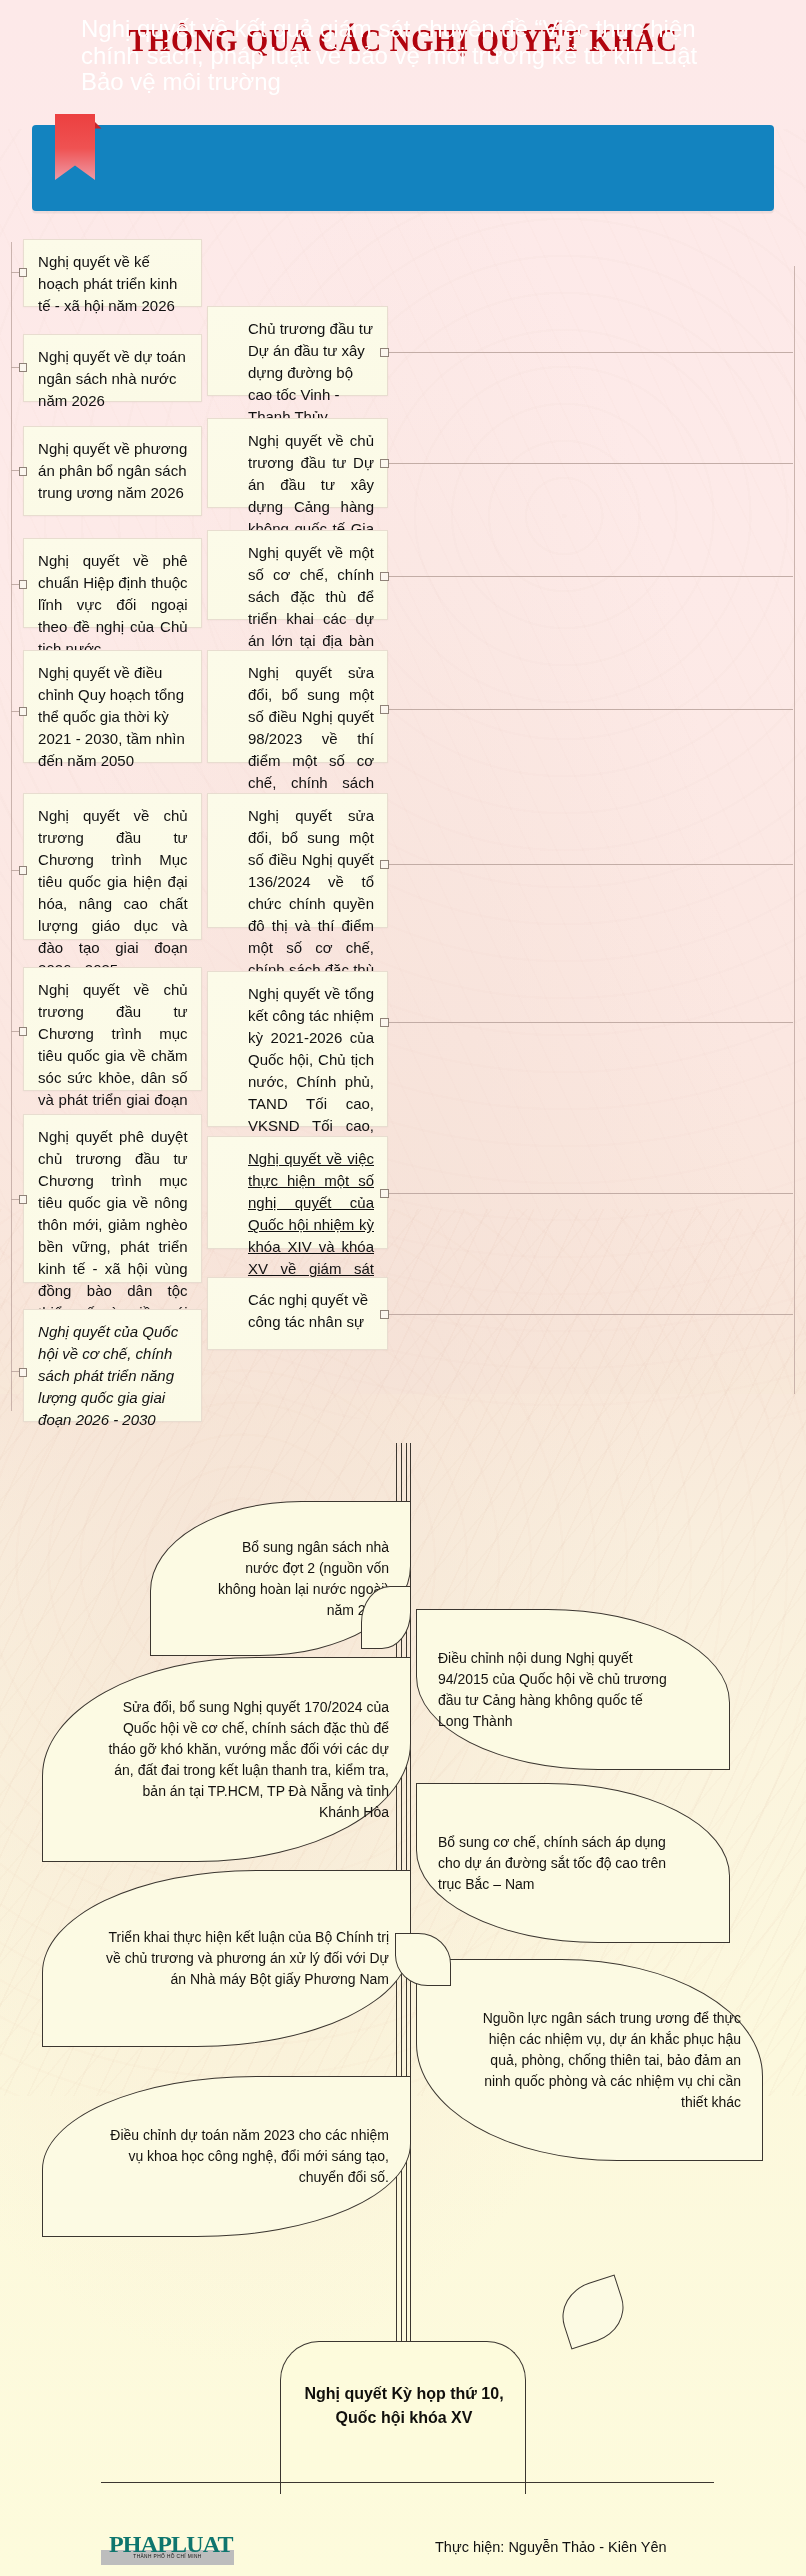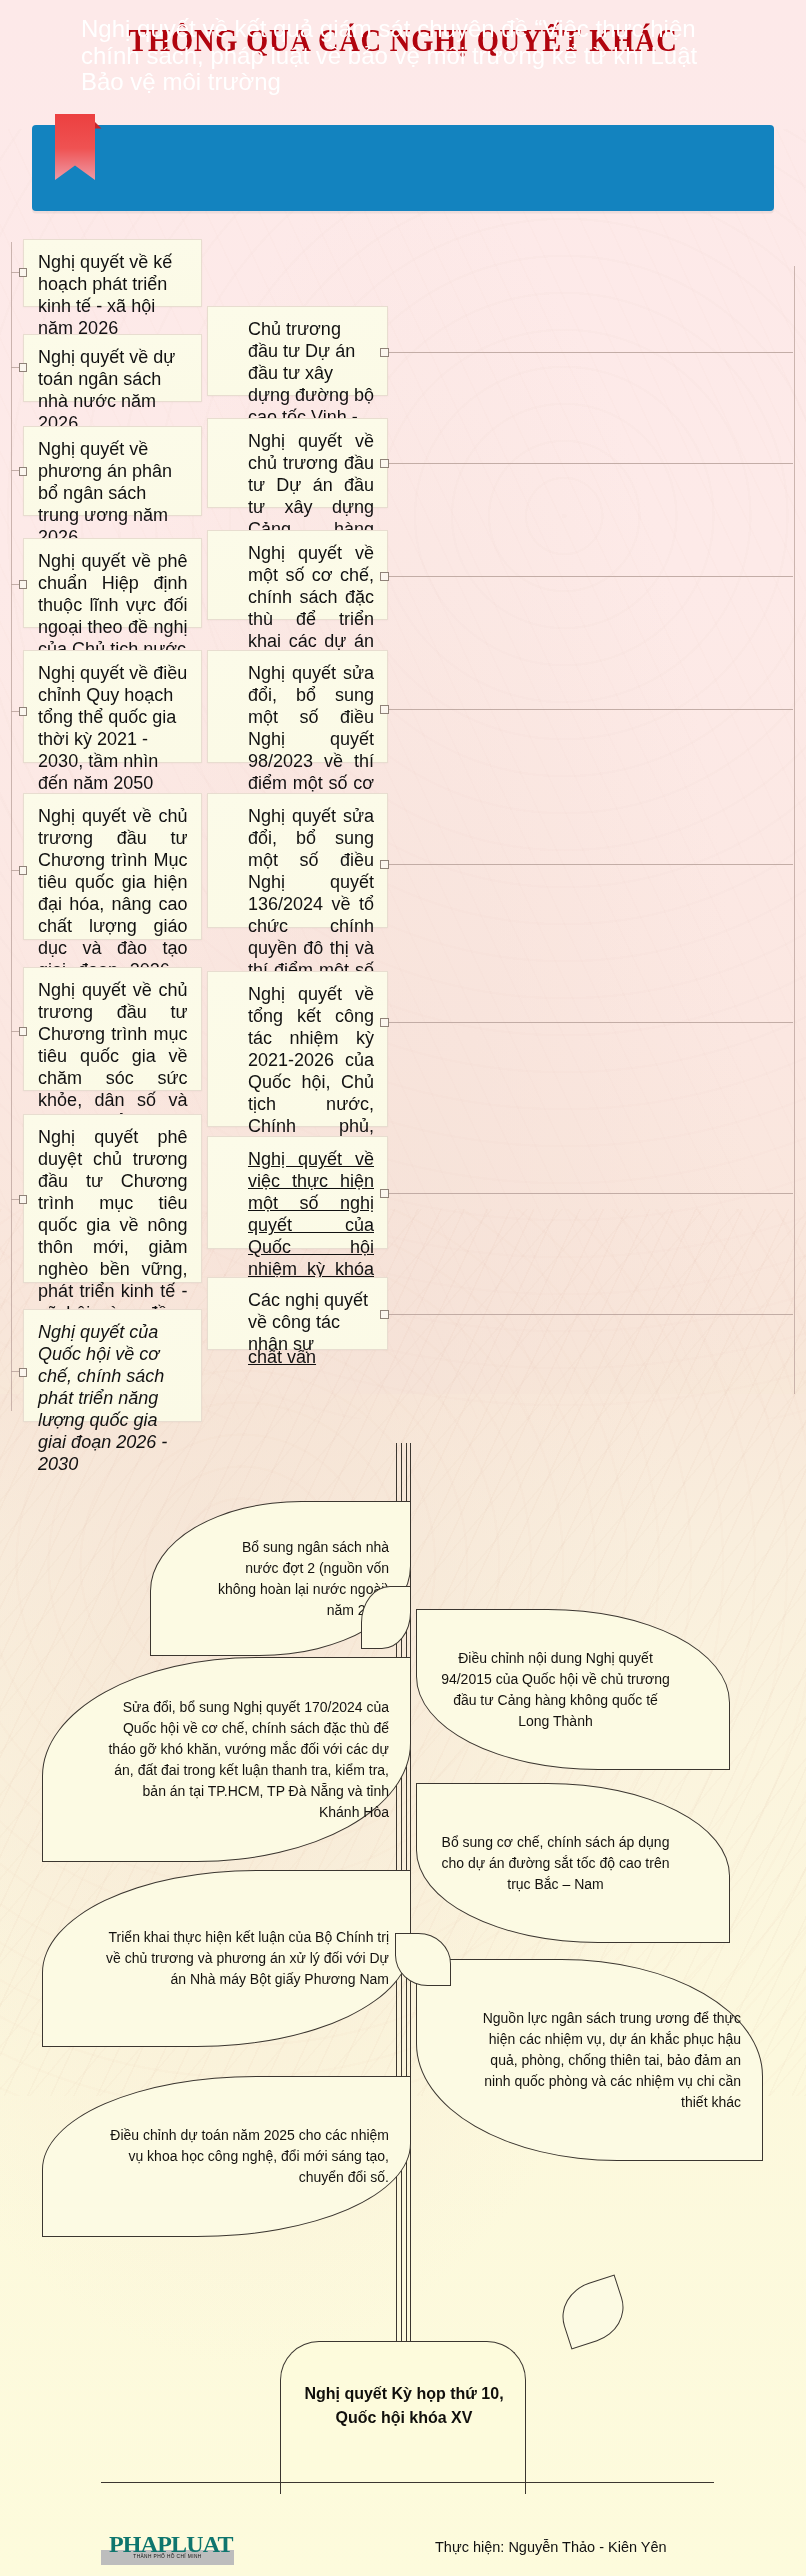--- a/index.html
+++ b/index.html
@@ -79,21 +79,21 @@
   #spine-left{position:absolute; left:11.3px; top:242px; width:0.8px; height:1169px; background:#b9a29b; opacity:.75;}
   #spine-right{position:absolute; left:794px; top:266px; width:0.8px; height:1128px; background:#b9a29b; opacity:.75;}
 
   
   .card{
     position:absolute;
     background:linear-gradient(180deg,#fcfbe9 0%, #fbfae6 100%);
     border:0.8px solid #e8ddd0;
     box-sizing:border-box;
     padding:11.3px 13px 11.3px 14.5px;
-    font-size:18px; line-height:22px; color:#111;
+    font-size:15px; line-height:22px; color:#111;
     font-family:"Liberation Sans", sans-serif;
     text-align:justify;
     box-shadow:0 0.8px 1.6px rgba(140,110,100,.07);
   }
   .card.ragged{text-align:left;}
   .col-left{left:22.6px; width:179px;}
   .col-right{left:207px; width:181px;padding-left:40px;}
   
   .conn{position:absolute; height:0.8px; background:#b9a29b; opacity:.85;}
   .knob{
@@ -112,21 +112,21 @@
     display:flex; align-items:center;
   }
   .leaf > span{display:block; width:100%;}
   .leaf-left{
     border-radius:58% 0 58% 0;
     text-align:right;
     padding:17.7px 21px 17.7px 56px;
   }
   .leaf-right{
     border-radius:0 58% 0 58%;
-    text-align:center;
+    text-align:left;
     padding:17.7px 56px 17.7px 21px;
   }
   .leaf-right.ta-right{text-align:right; padding:17.7px 21px 17.7px 56px;}
 
   
   #trunk{position:absolute; left:396px; top:1443px; width:14.5px; height:899px;}
   #trunk .l{position:absolute; top:0; width:0.8px; height:100%; background:#3b3630;}
 
   
   #pot{
@@ -271,21 +271,21 @@
 
 <div class="leaf leaf-left" style="left:42px; top:1657px; width:369px; height:205px;">
   <span>Sửa đổi, bổ sung Nghị quyết 170/2024 của Quốc hội về cơ chế, chính sách đặc thù để tháo gỡ khó khăn, vướng mắc đối với các dự án, đất đai trong kết luận thanh tra, kiểm tra, bản án tại TP.HCM, TP Đà Nẵng và tỉnh Khánh Hòa</span>
 </div>
 
 <div class="leaf leaf-left" style="left:42px; top:1870px; width:369px; height:177px;">
   <span>Triển khai thực hiện kết luận của Bộ Chính trị về chủ trương và phương án xử lý đối với Dự án Nhà máy Bột giấy Phương Nam</span>
 </div>
 
 <div class="leaf leaf-left" style="left:42px; top:2076px; width:369px; height:161px;">
-  <span>Điều chỉnh dự toán năm 2025 cho các nhiệm vụ khoa học công nghệ, đổi mới sáng tạo, chuyển đổi số.</span>
+  <span>Điều chỉnh dự toán năm 2023 cho các nhiệm vụ khoa học công nghệ, đổi mới sáng tạo, chuyển đổi số.</span>
 </div>
 
 <div class="leaf leaf-right" style="left:416px; top:1609px; width:314px; height:161px;">
   <span>Điều chỉnh nội dung Nghị quyết 94/2015 của Quốc hội về chủ trương đầu tư Cảng hàng không quốc tế Long Thành</span>
 </div>
 
 <div class="leaf leaf-right" style="left:416px; top:1783px; width:314px; height:160px;">
   <span>Bổ sung cơ chế, chính sách áp dụng cho dự án đường sắt tốc độ cao trên trục Bắc – Nam</span>
 </div>
 

